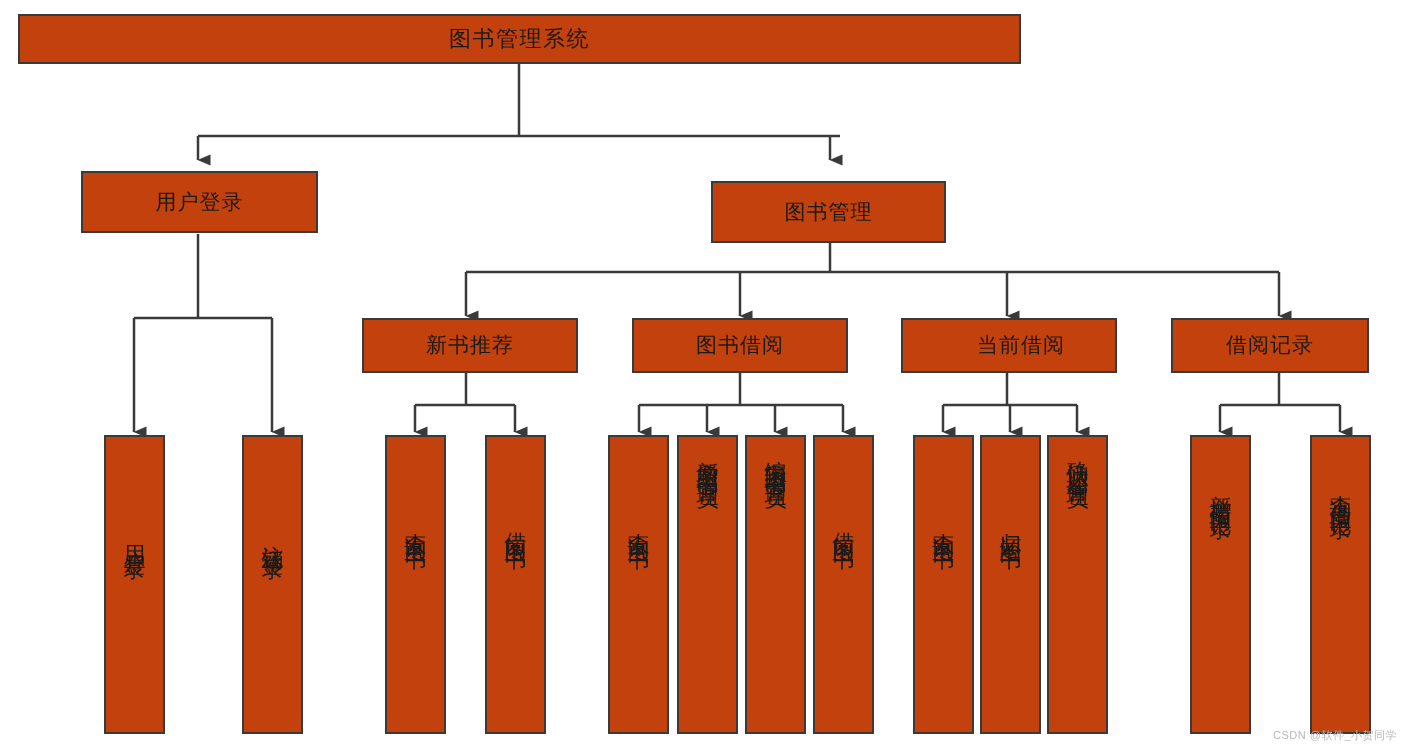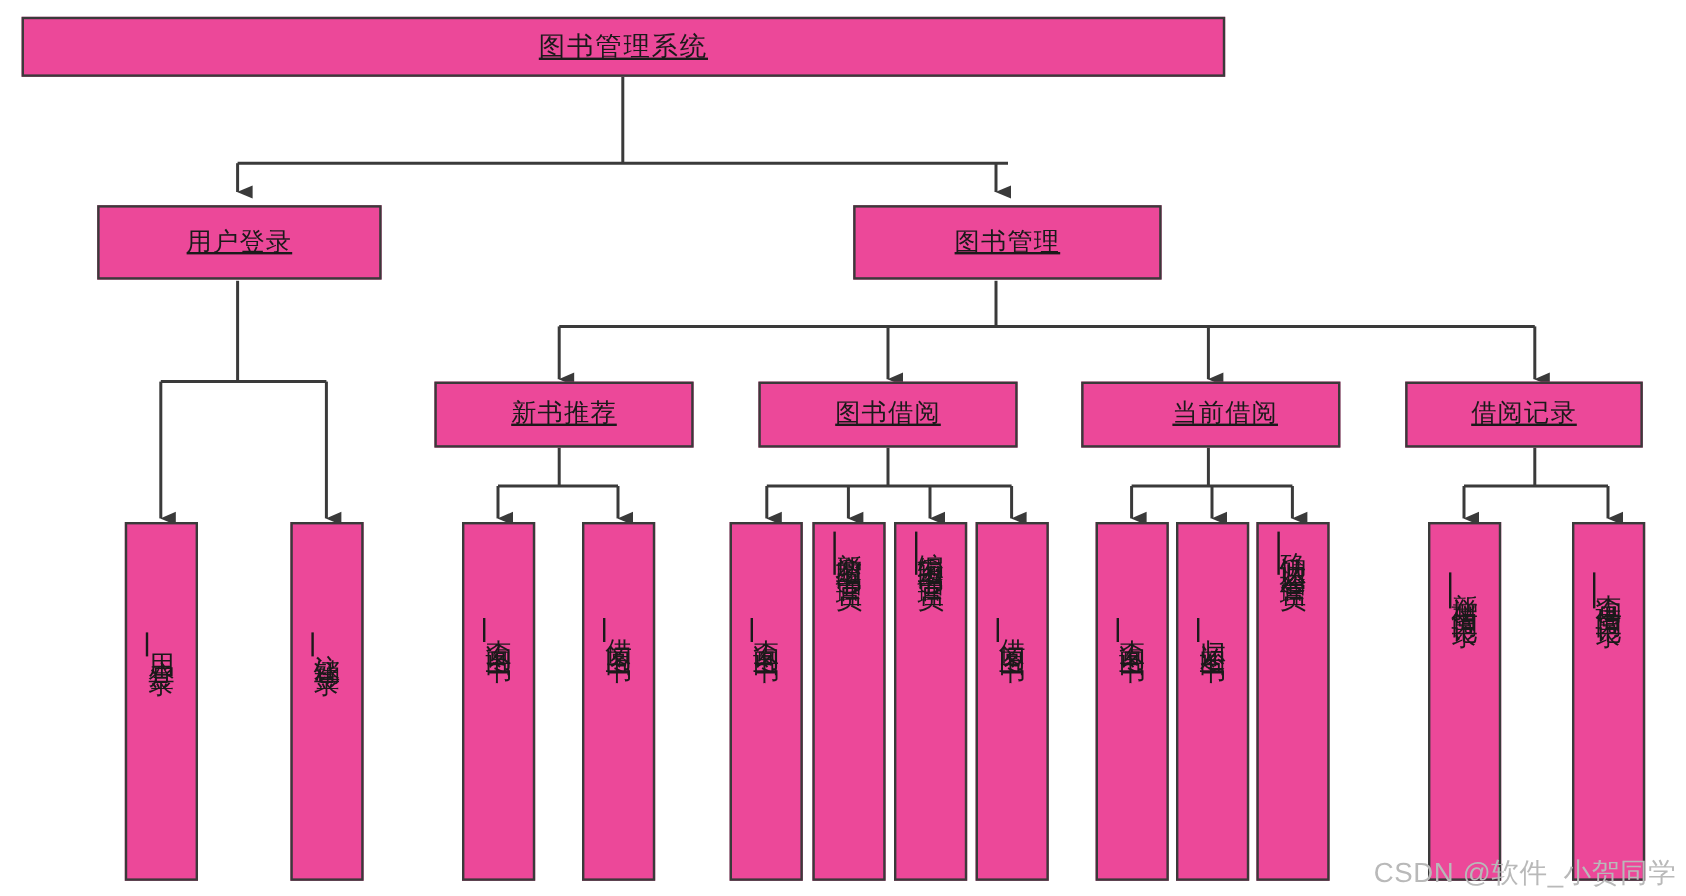--- a/index.html
+++ b/index.html
@@ -22,28 +22,27 @@
     position: absolute;
     left: 0;
     top: 0;
     width: 1405px;
     height: 747px;
     pointer-events: none;
   }
   .node {
     position: absolute;
     box-sizing: border-box;
-    background: #ec4899;
+    background: #c2410c;
     border: 2.5px solid #3a3a3a;
     display: flex;
     align-items: center;
     justify-content: center;
     color: #1a1a1a;
     z-index: 2;
-    text-decoration: underline;
   }
   .node .label {
     display: block;
     text-align: center;
     line-height: 1.18;
     white-space: nowrap;
   }
   
   .node.horiz .label {
     font-size: 21px;
@@ -67,21 +66,21 @@
     line-height: 1;
     white-space: nowrap;
   }
   .node.vert.tall .label {
     letter-spacing: 4px;
   }
   #watermark {
     position: absolute;
     right: 8px;
     bottom: 4px;
-    font-size: 23px;
+    font-size: 11px;
     color: #b9b9b9;
     letter-spacing: 0.5px;
     z-index: 5;
     white-space: nowrap;
   }
 </style>
 </head>
 <body>
 
 <div id="canvas">
@@ -137,21 +136,21 @@
   </svg>
 
   <div class="node horiz root" style="left:18px; top:14px; width:1003px; height:50px;">
     <span class="label">图书管理系统</span>
   </div>
 
   <div class="node horiz" style="left:81px; top:171px; width:237px; height:62px;">
     <span class="label">用户登录</span>
   </div>
 
-  <div class="node horiz" style="left:711px; top:171px; width:257px; height:62px;">
+  <div class="node horiz" style="left:711px; top:181px; width:235px; height:62px;">
     <span class="label">图书管理</span>
   </div>
 
   <div class="node horiz" style="left:632px; top:318px; width:216px; height:55px;">
     <span class="label">图书借阅</span>
   </div>
 
   <div class="node horiz" style="left:362px; top:318px; width:216px; height:55px;">
     <span class="label">新书推荐</span>
   </div>

